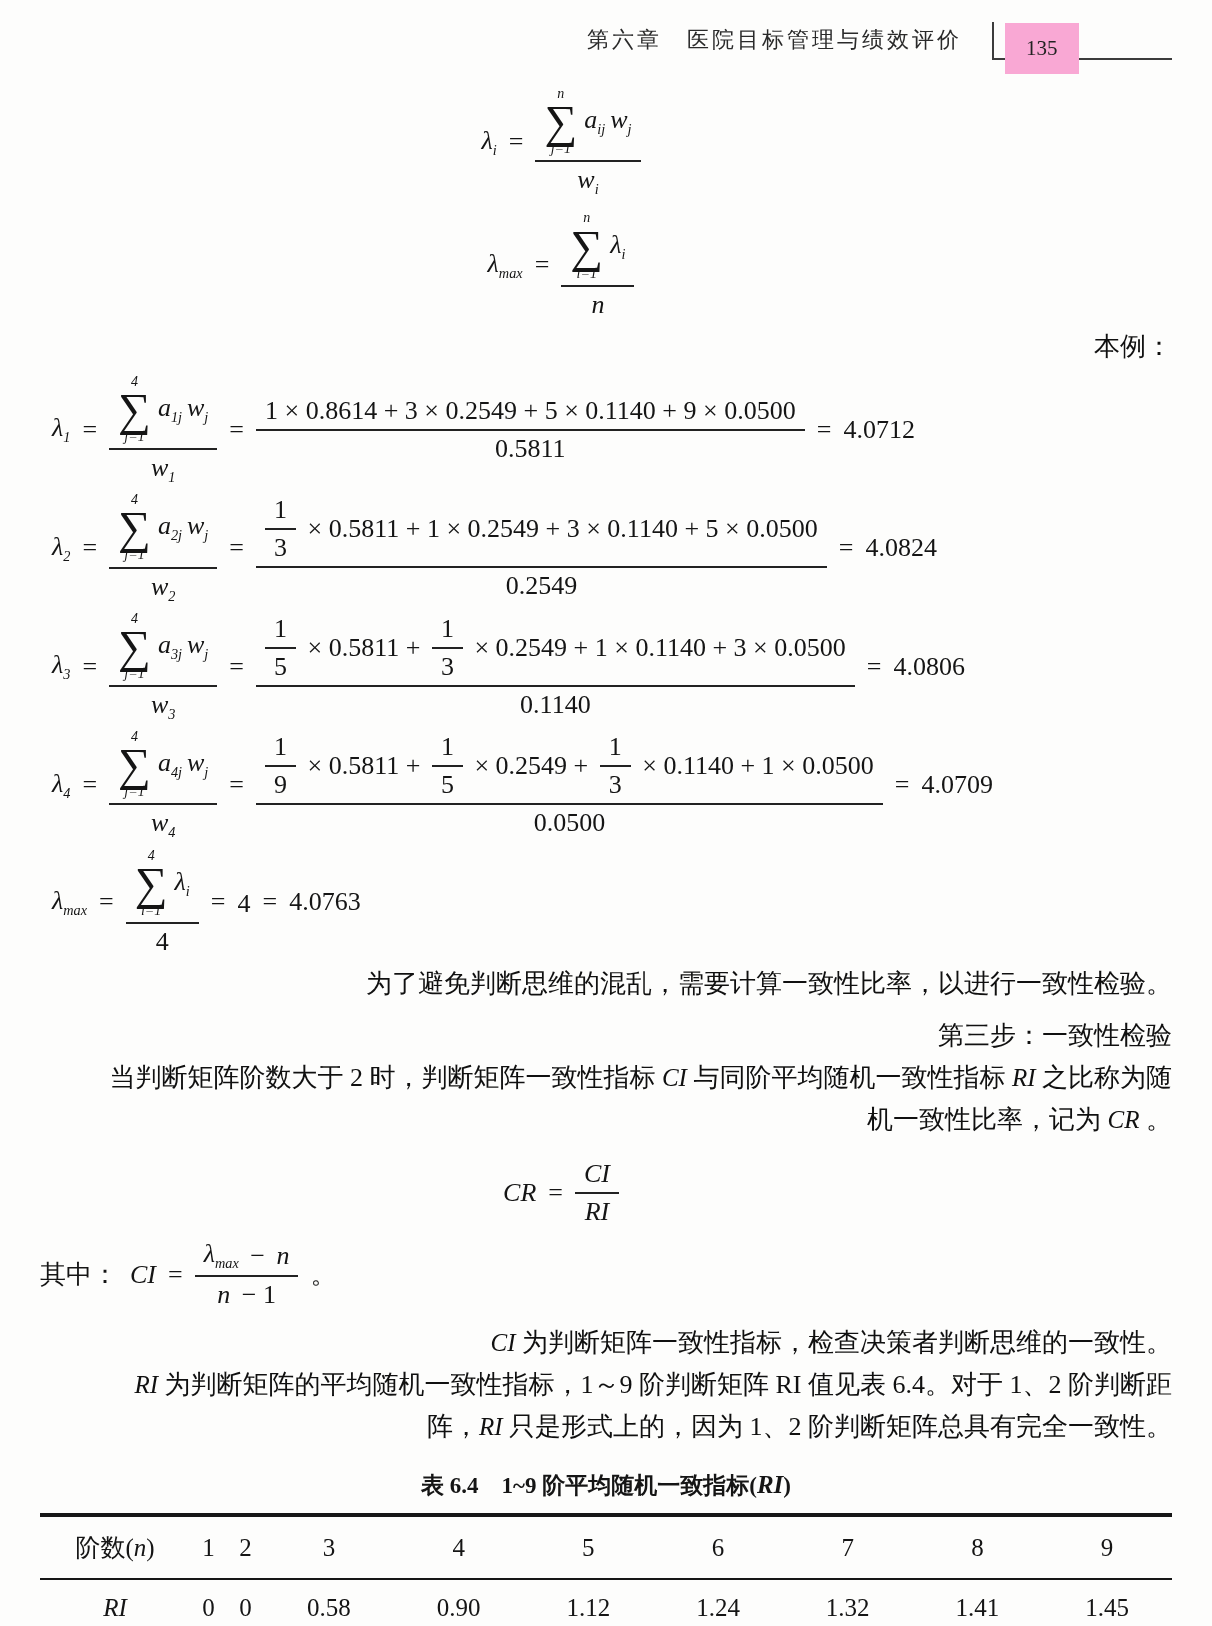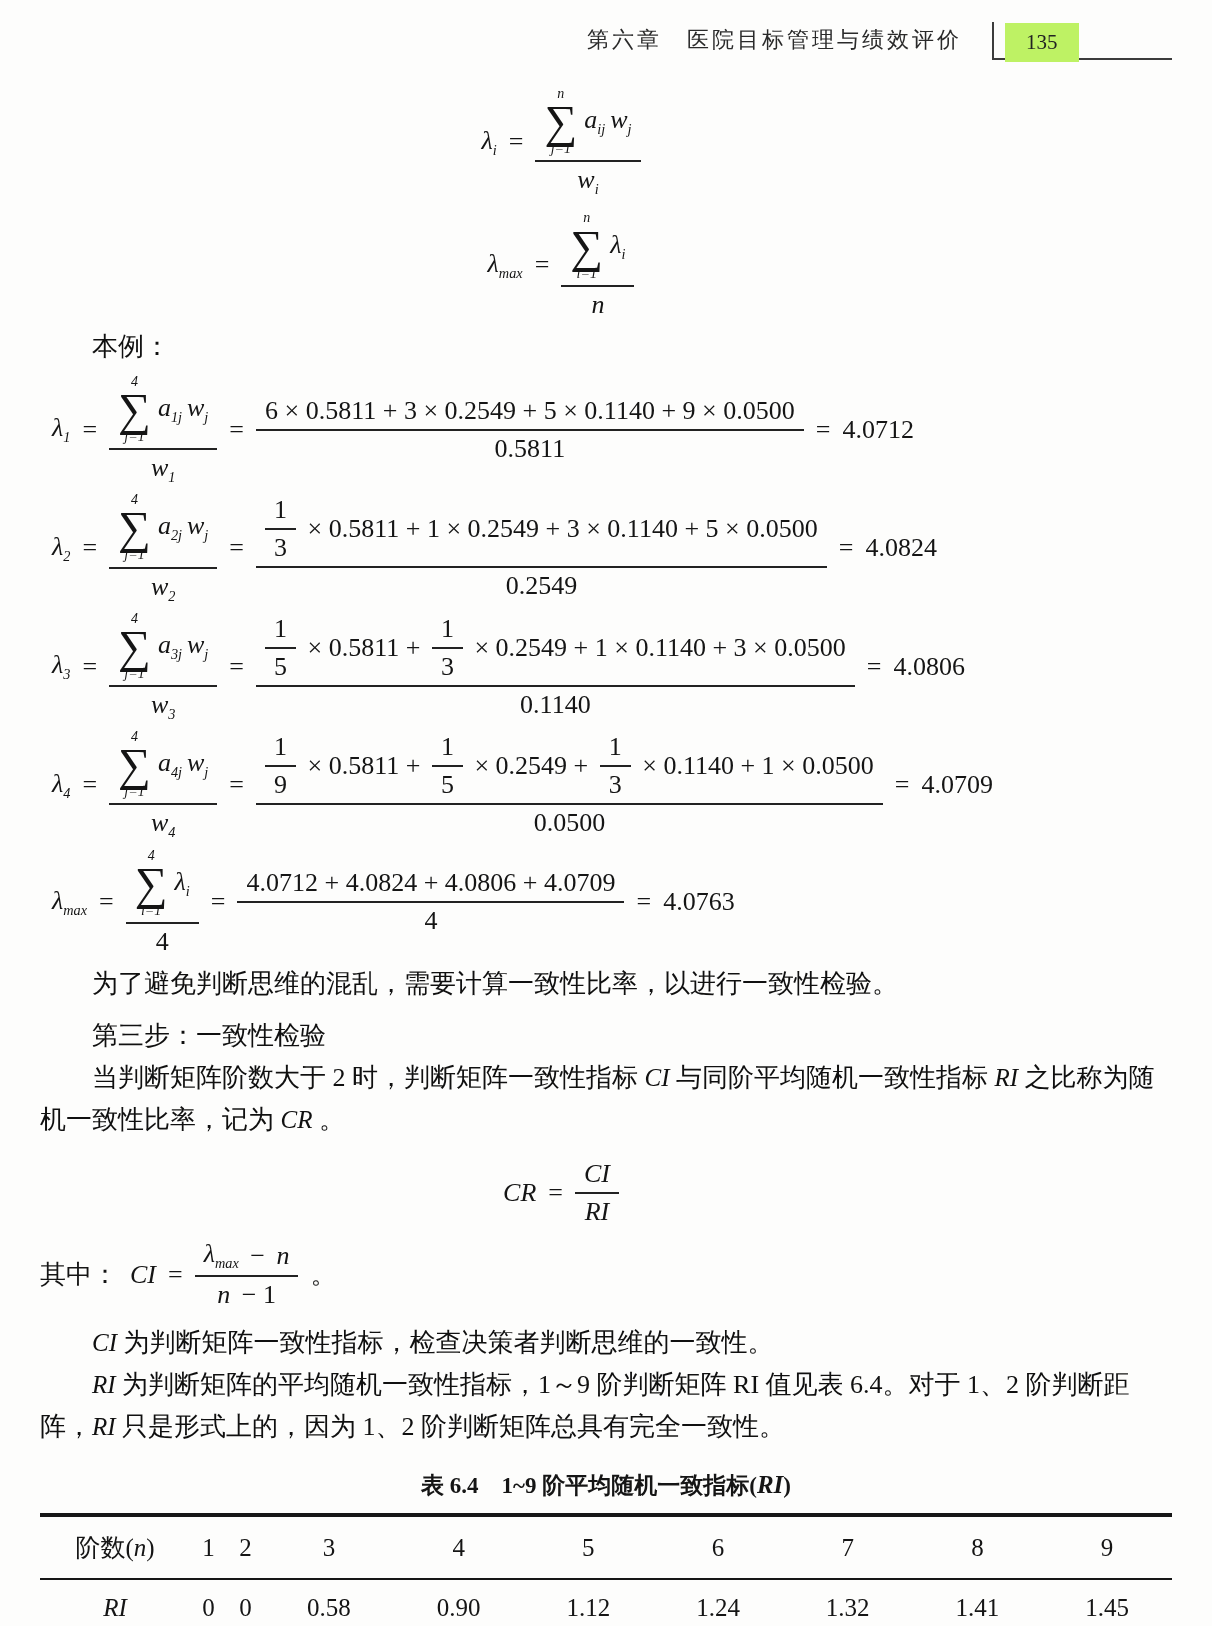--- a/index.html
+++ b/index.html
@@ -14,22 +14,22 @@
   .header { display:flex; justify-content:flex-end; align-items:flex-start; padding-top:22px; }
   .chapter {
     font-family:"Liberation Sans","DejaVu Sans",sans-serif;
     font-size:22px; letter-spacing:3px; line-height:36px; margin-right:30px; color:#2a2a2a;
   }
   .pn-block {
     border-left:2px solid #3c3c3c; border-bottom:2px solid #3c3c3c;
     width:180px; height:38px; padding:1px 0 0 11px; box-sizing:border-box;
   }
   .pn-box {
-    display:inline-block; background:#bef264; color:#222;
-    font-size:21px; line-height:29px; padding:5px 21px;
+    display:inline-block; background:#f9a8d4; color:#222;
+    font-size:21px; line-height:29px; padding:11px 21px;
   }
 
   
   .formula { display:flex; align-items:center; gap:12px; font-size:26px; }
   .centered { justify-content:center; transform:translateX(-45px); }
   .f-def1 { margin-top:26px; }
   .f-def2 { margin-top:12px; }
   .f-cr   { margin:18px 0 12px; }
   .f-ci   { margin:8px 0 12px; }
   .eq-row { display:flex; align-items:center; gap:12px; font-size:26px; margin:6px 0; padding-left:12px; }
@@ -40,21 +40,21 @@
   .fnum { display:inline-flex; align-items:flex-end; justify-content:center; gap:5px;
           padding:0 9px 3px; border-bottom:2px solid #222; }
   .fnum > .mi, .fnum > .mt, .fnum > .frac { align-self:center; }
   .fden { display:inline-flex; align-items:flex-end; justify-content:center; gap:5px; padding-top:3px; }
   .sum { display:inline-flex; flex-direction:column; align-items:center; line-height:1; margin-right:2px; }
   .slim { font-size:14px; font-style:italic; line-height:1.15; }
   .ssym { font-size:46px; line-height:0.85; }
 
   
   .para { font-size:26px; line-height:42px; margin:0; color:#101010; }
-  .indent { text-indent:2em; }
+  .indent { text-indent:2em;text-align:right; }
   .step3 { margin-top:10px; }
   .ital { font-style:italic; font-size:25px; white-space:pre; }
   .run { white-space:pre-wrap; }
   .example-label { margin-top:6px; }
 
   
   .caption {
     text-align:center; font-family:Liberation Serif, serif;
     font-weight:bold; font-size:23px; margin:22px 0 12px;
   }
@@ -132,21 +132,21 @@
             <span class="mi">a<sub>1j</sub></span>
             <span class="mi">w<sub>j</sub></span>
           </span>
           <span class="fden">
             <span class="mi">w<sub>1</sub></span>
           </span>
         </span>
         <span class="mt">=</span>
         <span class="frac">
           <span class="fnum">
-            <span class="mt">6 × 0.5811 + 3 × 0.2549 + 5 × 0.1140 + 9 × 0.0500</span>
+            <span class="mt">1 × 0.8614 + 3 × 0.2549 + 5 × 0.1140 + 9 × 0.0500</span>
           </span>
           <span class="fden">
             <span class="mt">0.5811</span>
           </span>
         </span>
         <span class="mt">=</span>
         <span class="mt">4.0712</span>
       </div>
       <div class="eq-row">
         <span class="mi">λ<sub>2</sub></span>
@@ -297,23 +297,20 @@
               <span class="slim">i=1</span>
             </span>
             <span class="mi">λ<sub>i</sub></span>
           </span>
           <span class="fden">
             <span class="mt">4</span>
           </span>
         </span>
         <span class="mt">=</span>
         <span class="frac">
-          <span class="fnum">
-            <span class="mt">4.0712 + 4.0824 + 4.0806 + 4.0709</span>
-          </span>
           <span class="fden">
             <span class="mt">4</span>
           </span>
         </span>
         <span class="mt">=</span>
         <span class="mt">4.0763</span>
       </div>
     </div>
 
   <p class="para indent"><span class="run">为了避免判断思维的混乱，需要计算一致性比率，以进行一致性检验。</span></p>

